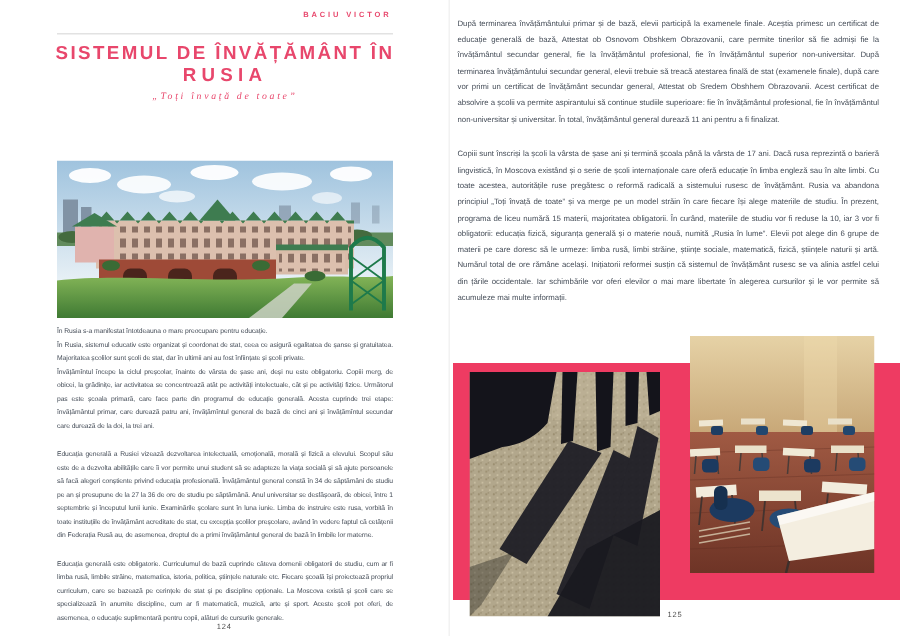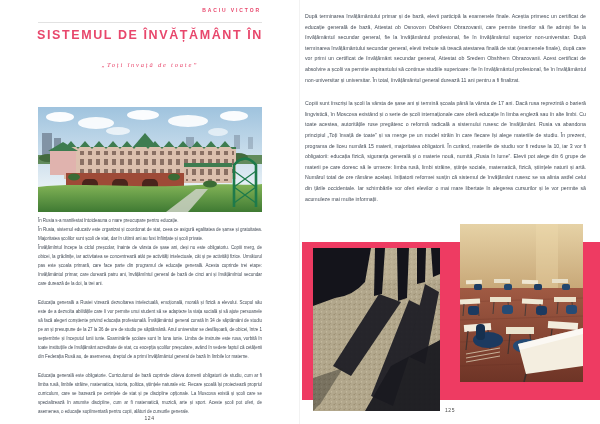--- a/index.html
+++ b/index.html
@@ -50,20 +50,21 @@
 <body>
 
 <div class="spread">
 
   <section class="page page-left">
     <div class="author">BACIU VICTOR</div>
     <div class="rule"></div>
 
     <h1 class="title">
       <div class="t1">SISTEMUL DE ÎNVĂȚĂMÂNT ÎN</div>
+      <div class="t2">RUSIA</div>
     </h1>
     <div class="subtitle">„Toți învață de toate”</div>
 
     <figure class="photo school-photo">
       <svg width="224" height="105" viewBox="0 0 224 105" preserveAspectRatio="none">
         <defs>
           <linearGradient id="sky" x1="0" y1="0" x2="0" y2="1">
             <stop offset="0" stop-color="#9fc3de"></stop>
               <stop offset="1" stop-color="#e9f1f6"></stop>
           </linearGradient>

